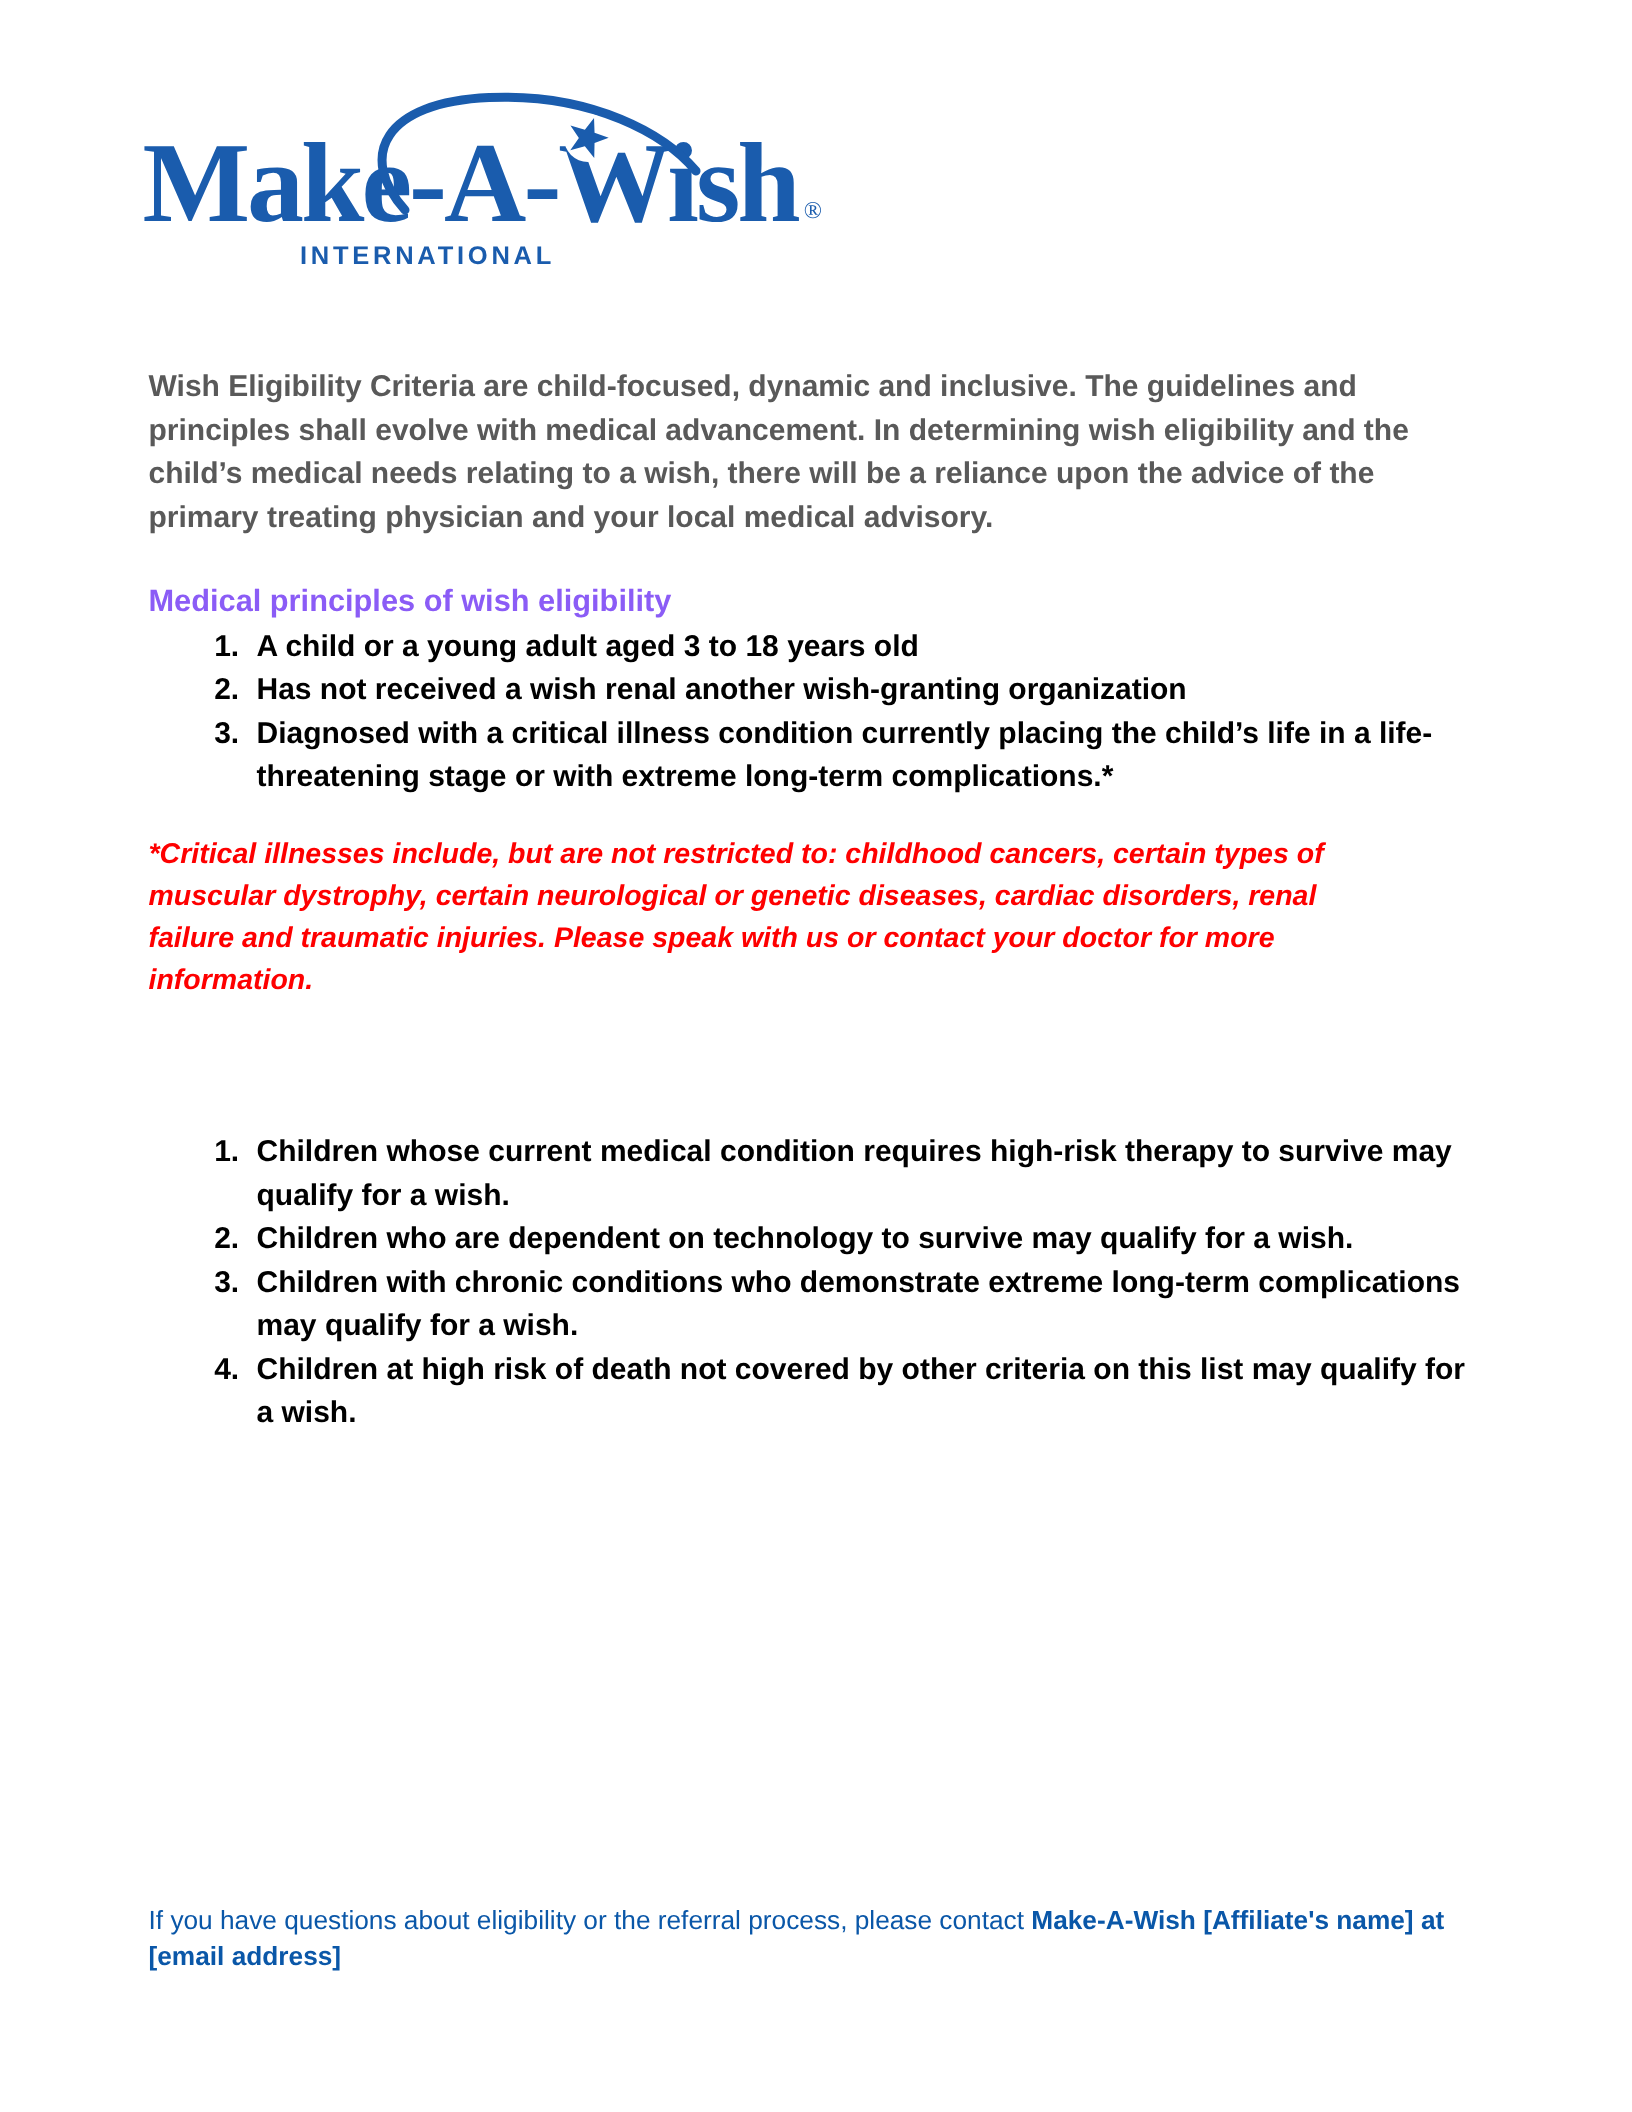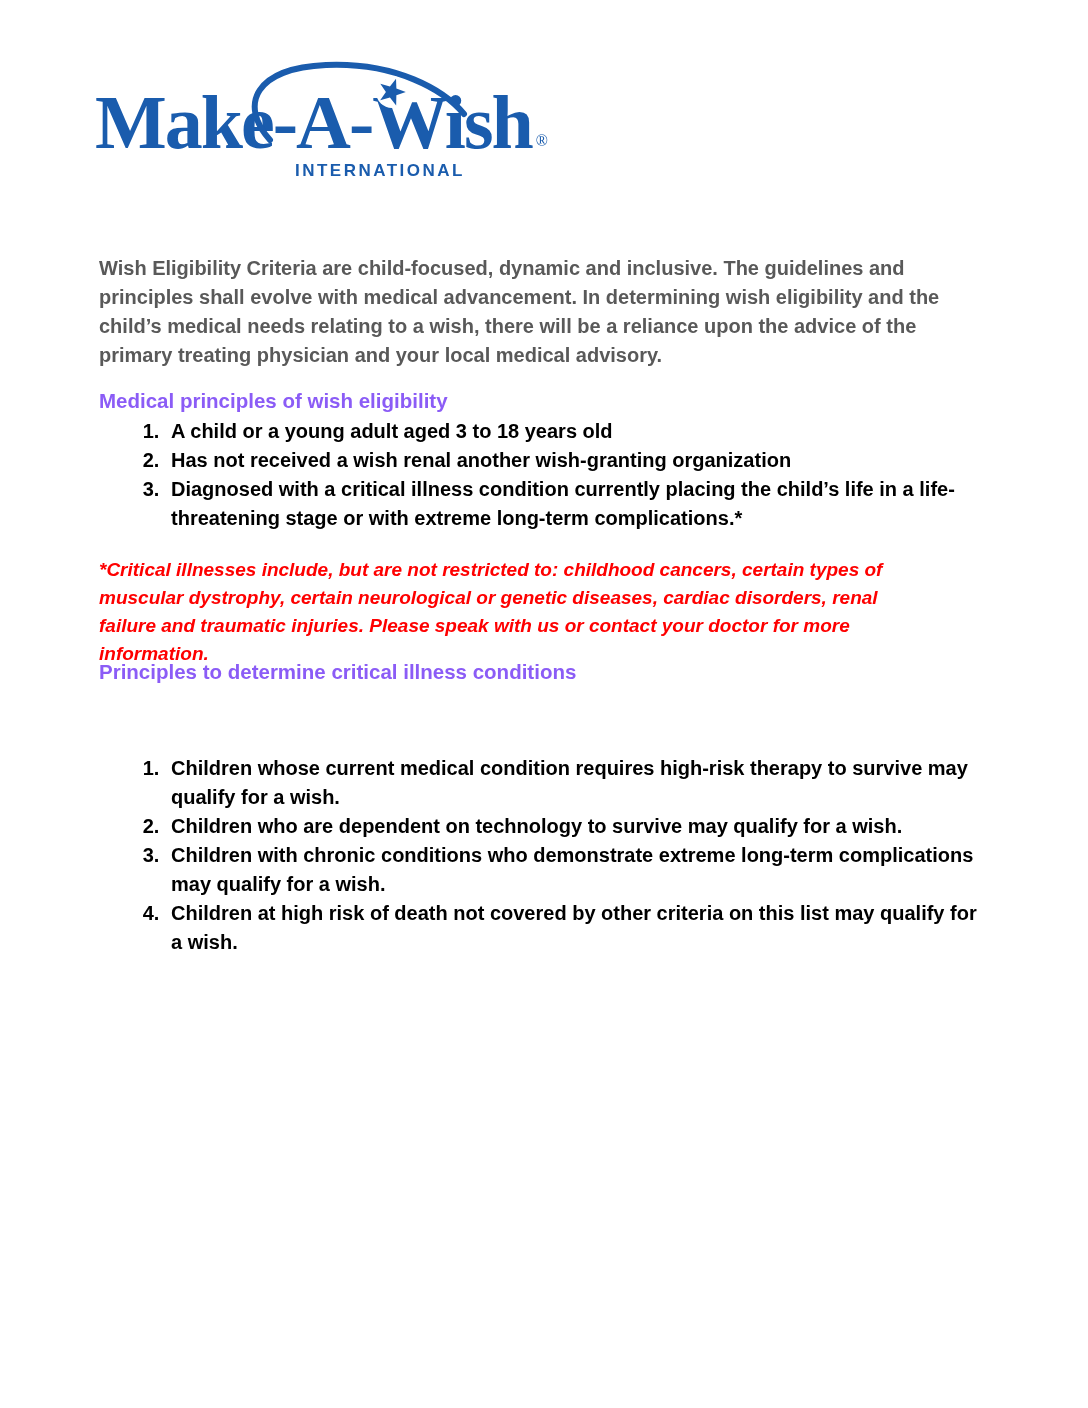--- a/index.html
+++ b/index.html
@@ -37,29 +37,29 @@
     position: relative; top: -2px; left: 4px;
   }
   .swoosh {
     position: absolute; left: 153px; top: 0px;
     width: 218px; height: 80px;
     overflow: visible;
   }
   .logo-subtitle {
     position: absolute; left: 10px; top: 99px;
     width: 360px;
-    text-align: right;
+    text-align: center;
     font-size: 17px; font-weight: bold;
     letter-spacing: 2.5px;
     color: #1a5cad;
   }
 
   
   .intro {
-    position: absolute; left: 99px; top: 254px; width: 868px;
+    position: absolute; left: 99px; top: 244px; width: 868px;
     font-size: 20px; font-weight: bold;
     line-height: 29px;
     color: #595959;
   }
   .section-heading {
     position: absolute; left: 99px;
     font-size: 20.5px; font-weight: bold;
     color: #8b5cf6;
   }
   .h-medical { top: 389px; }
@@ -113,22 +113,24 @@
 
   <h2 class="section-heading h-medical">Medical principles of wish eligibility</h2>
   <ol class="doc-list list-medical">
     <li><span>A child or a young adult aged 3 to 18 years old</span></li>
     <li><span>Has not received a wish renal another wish-granting organization</span></li>
     <li><span>Diagnosed with a critical illness condition currently placing the child’s life in a life-threatening stage or with extreme long-term complications.*</span></li>
   </ol>
 
   <p class="critical-note">*Critical illnesses include, but are not restricted to: childhood cancers, certain types of muscular dystrophy, certain neurological or genetic diseases, cardiac disorders, renal failure and traumatic injuries. Please speak with us or contact your doctor for more information.</p>
 
-  <h2 class="section-heading h-principles">Principles to determine critical illness conditions</h2>
   <ol class="doc-list list-principles">
     <li><span>Children whose current medical condition requires high-risk therapy to survive may qualify for a wish.</span></li>
     <li><span>Children who are dependent on technology to survive may qualify for a wish.</span></li>
     <li><span>Children with chronic conditions who demonstrate extreme long-term complications may qualify for a wish.</span></li>
     <li><span>Children at high risk of death not covered by other criteria on this list may qualify for a wish.</span></li>
   </ol>
 
+  <p class="footer-note">
+    <span>If you have questions about eligibility or the referral process, please contact </span><span class="bold-part">Make-A-Wish [Affiliate's name] at [email address]</span>
+  </p>
 
 </div>
 
 </body></html>

